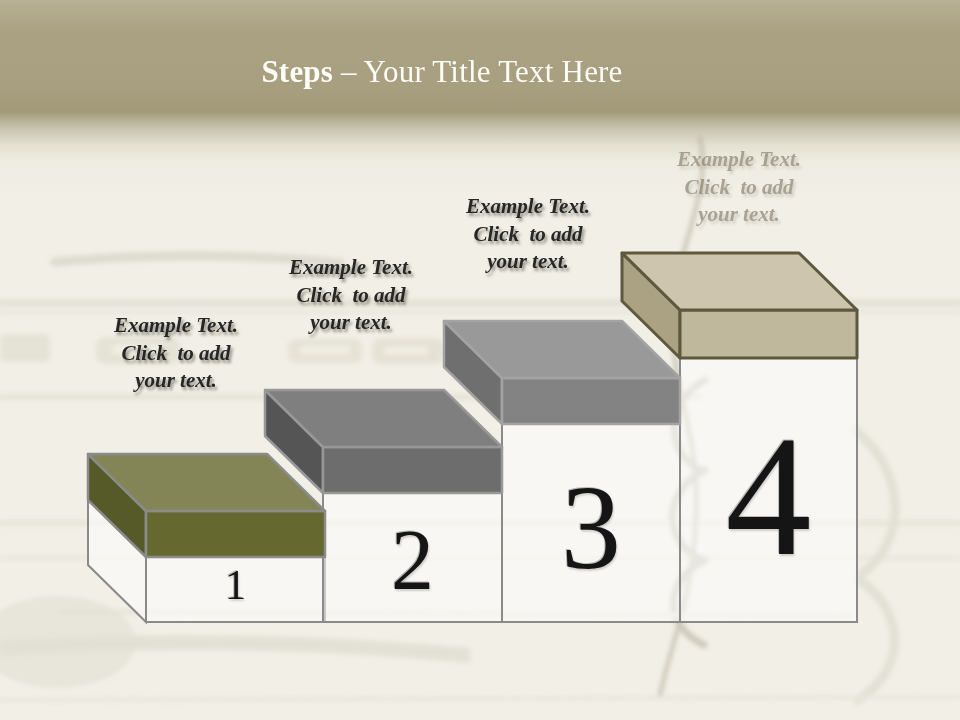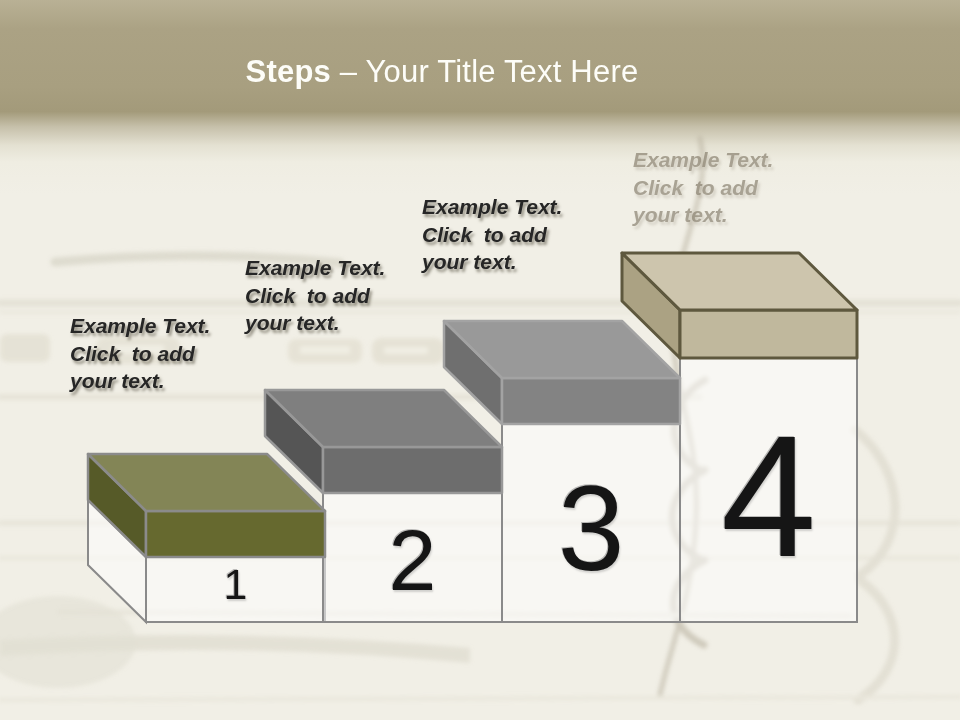--- a/index.html
+++ b/index.html
@@ -1,31 +1,31 @@
 <!DOCTYPE html>
 <html><head>
 <meta charset="utf-8">
 <style>
   html,body{margin:0;padding:0;background:#555;}
   .slide{
     position:relative;width:960px;height:720px;overflow:hidden;
-    font-family:Liberation Sans, sans-serif;
+    font-family:Liberation Serif, serif;
     background:linear-gradient(180deg,
       #b9b195 0%, #aba284 4%, #a89f80 12%, #a39a7a 15.5%,
       #c6c0aa 17.6%, #e4e1d2 20.2%, #efede2 22.5%, #f1efe6 27%, #f1efe6 100%);
   }
   .shapes{position:absolute;left:0;top:0;width:960px;height:720px;}
   .title{
     position:absolute;top:54px;left:0;right:76px;margin:0;
     text-align:center;font-size:31px;line-height:36px;font-weight:400;
     color:#fdfdf8;letter-spacing:0.2px;
   }
   .title .t-bold{font-weight:700;}
   .label{
-    position:absolute;width:212px;
+    position:absolute;width:212px;text-align:center;
     font-style:italic;font-weight:700;font-size:21px;line-height:27.5px;
     color:#262626;text-shadow:2px 3px 3px rgba(70,64,48,0.55);
   }
   .label-line{white-space:pre;}
   .label-1{left:70px;top:312px;}
   .label-2{left:245px;top:254px;}
   .label-3{left:422px;top:193px;}
   .label-4{left:633px;top:146px;color:#7d7462;opacity:0.62;
            text-shadow:2px 3px 3px rgba(100,90,70,0.35);}
   .step-number{

